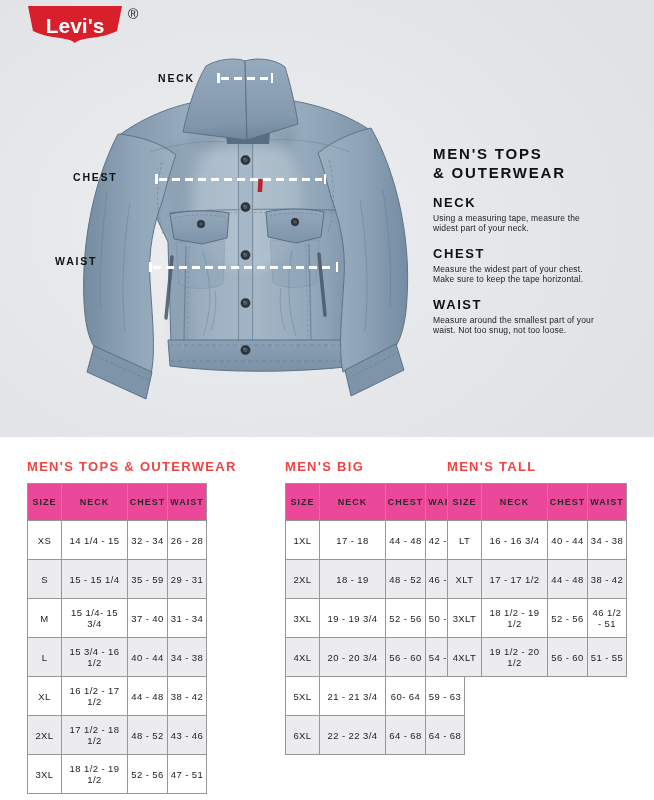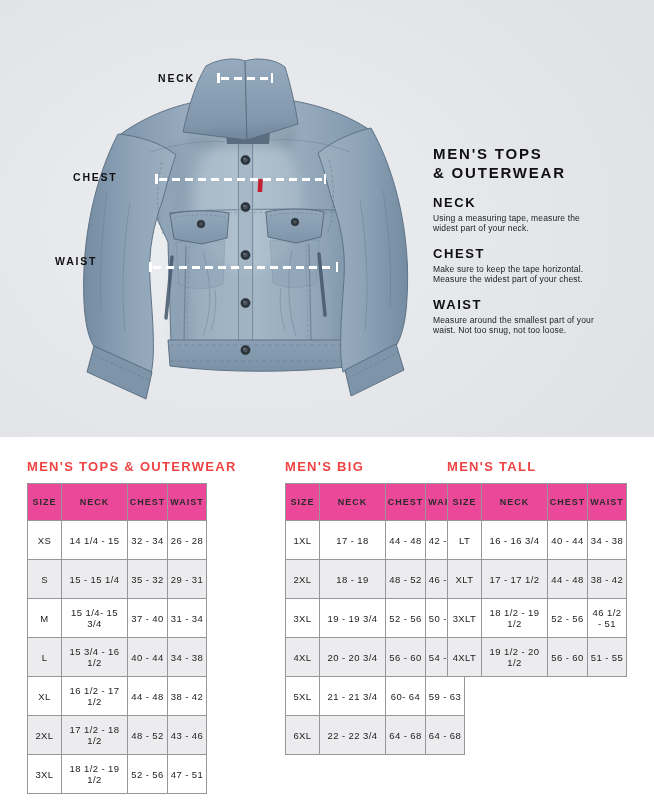--- a/index.html
+++ b/index.html
@@ -62,20 +62,27 @@
   }
   table.t tbody tr:nth-child(even) td { background:#ececee; }
 </style>
 </head>
 <body>
 
 <div class="screen">
 
   <div class="hero">
 
+    <div class="logo">
+      <svg viewBox="0 0 96 42">
+        <path d="M1,0 H95 L90,25 C72,34 56,30 48,37 C40,30 24,34 6,25 Z" fill="#d7202c"></path>
+        <text x="48" y="27" text-anchor="middle" font-size="21" font-weight="bold" fill="#ffffff">Levi's</text>
+      </svg>
+      <span class="regmark">®</span>
+    </div>
 
     <svg class="jacket" viewBox="0 0 380 360">
       <defs>
         <linearGradient id="gBody" x1="0" y1="0" x2="1" y2="0">
           <stop offset="0" stop-color="#7f95aa"></stop>
             <stop offset="0.28" stop-color="#98acbe"></stop>
           <stop offset="0.52" stop-color="#a5b8c7"></stop>
             <stop offset="0.75" stop-color="#94a9bb"></stop>
           <stop offset="1" stop-color="#7f95aa"></stop>
         </linearGradient>
@@ -244,22 +251,22 @@
       <div class="info-sec">
         <div class="info-head">NECK</div>
         <div class="info-body">
           <div>Using a measuring tape, measure the</div>
           <div>widest part of your neck.</div>
         </div>
       </div>
       <div class="info-sec">
         <div class="info-head">CHEST</div>
         <div class="info-body">
+          <div>Measure the widest part of your chest.</div>
           <div>Make sure to keep the tape horizontal.</div>
-          <div>Measure the widest part of your chest.</div>
         </div>
       </div>
       <div class="info-sec">
         <div class="info-head">WAIST</div>
         <div class="info-body">
           <div>Measure around the smallest part of your</div>
           <div>waist. Not too snug, not too loose.</div>
         </div>
       </div>
     </div>
@@ -285,21 +292,21 @@
       <tbody>
           <tr>
             <td>XS</td>
             <td>14 1/4 - 15</td>
             <td>32 - 34</td>
             <td>26 - 28</td>
           </tr>
           <tr>
             <td>S</td>
             <td>15 - 15 1/4</td>
-            <td>35 - 32</td>
+            <td>35 - 59</td>
             <td>29 - 31</td>
           </tr>
           <tr>
             <td>M</td>
             <td>15 1/4- 15 3/4</td>
             <td>37 - 40</td>
             <td>31 - 34</td>
           </tr>
           <tr>
             <td>L</td>

